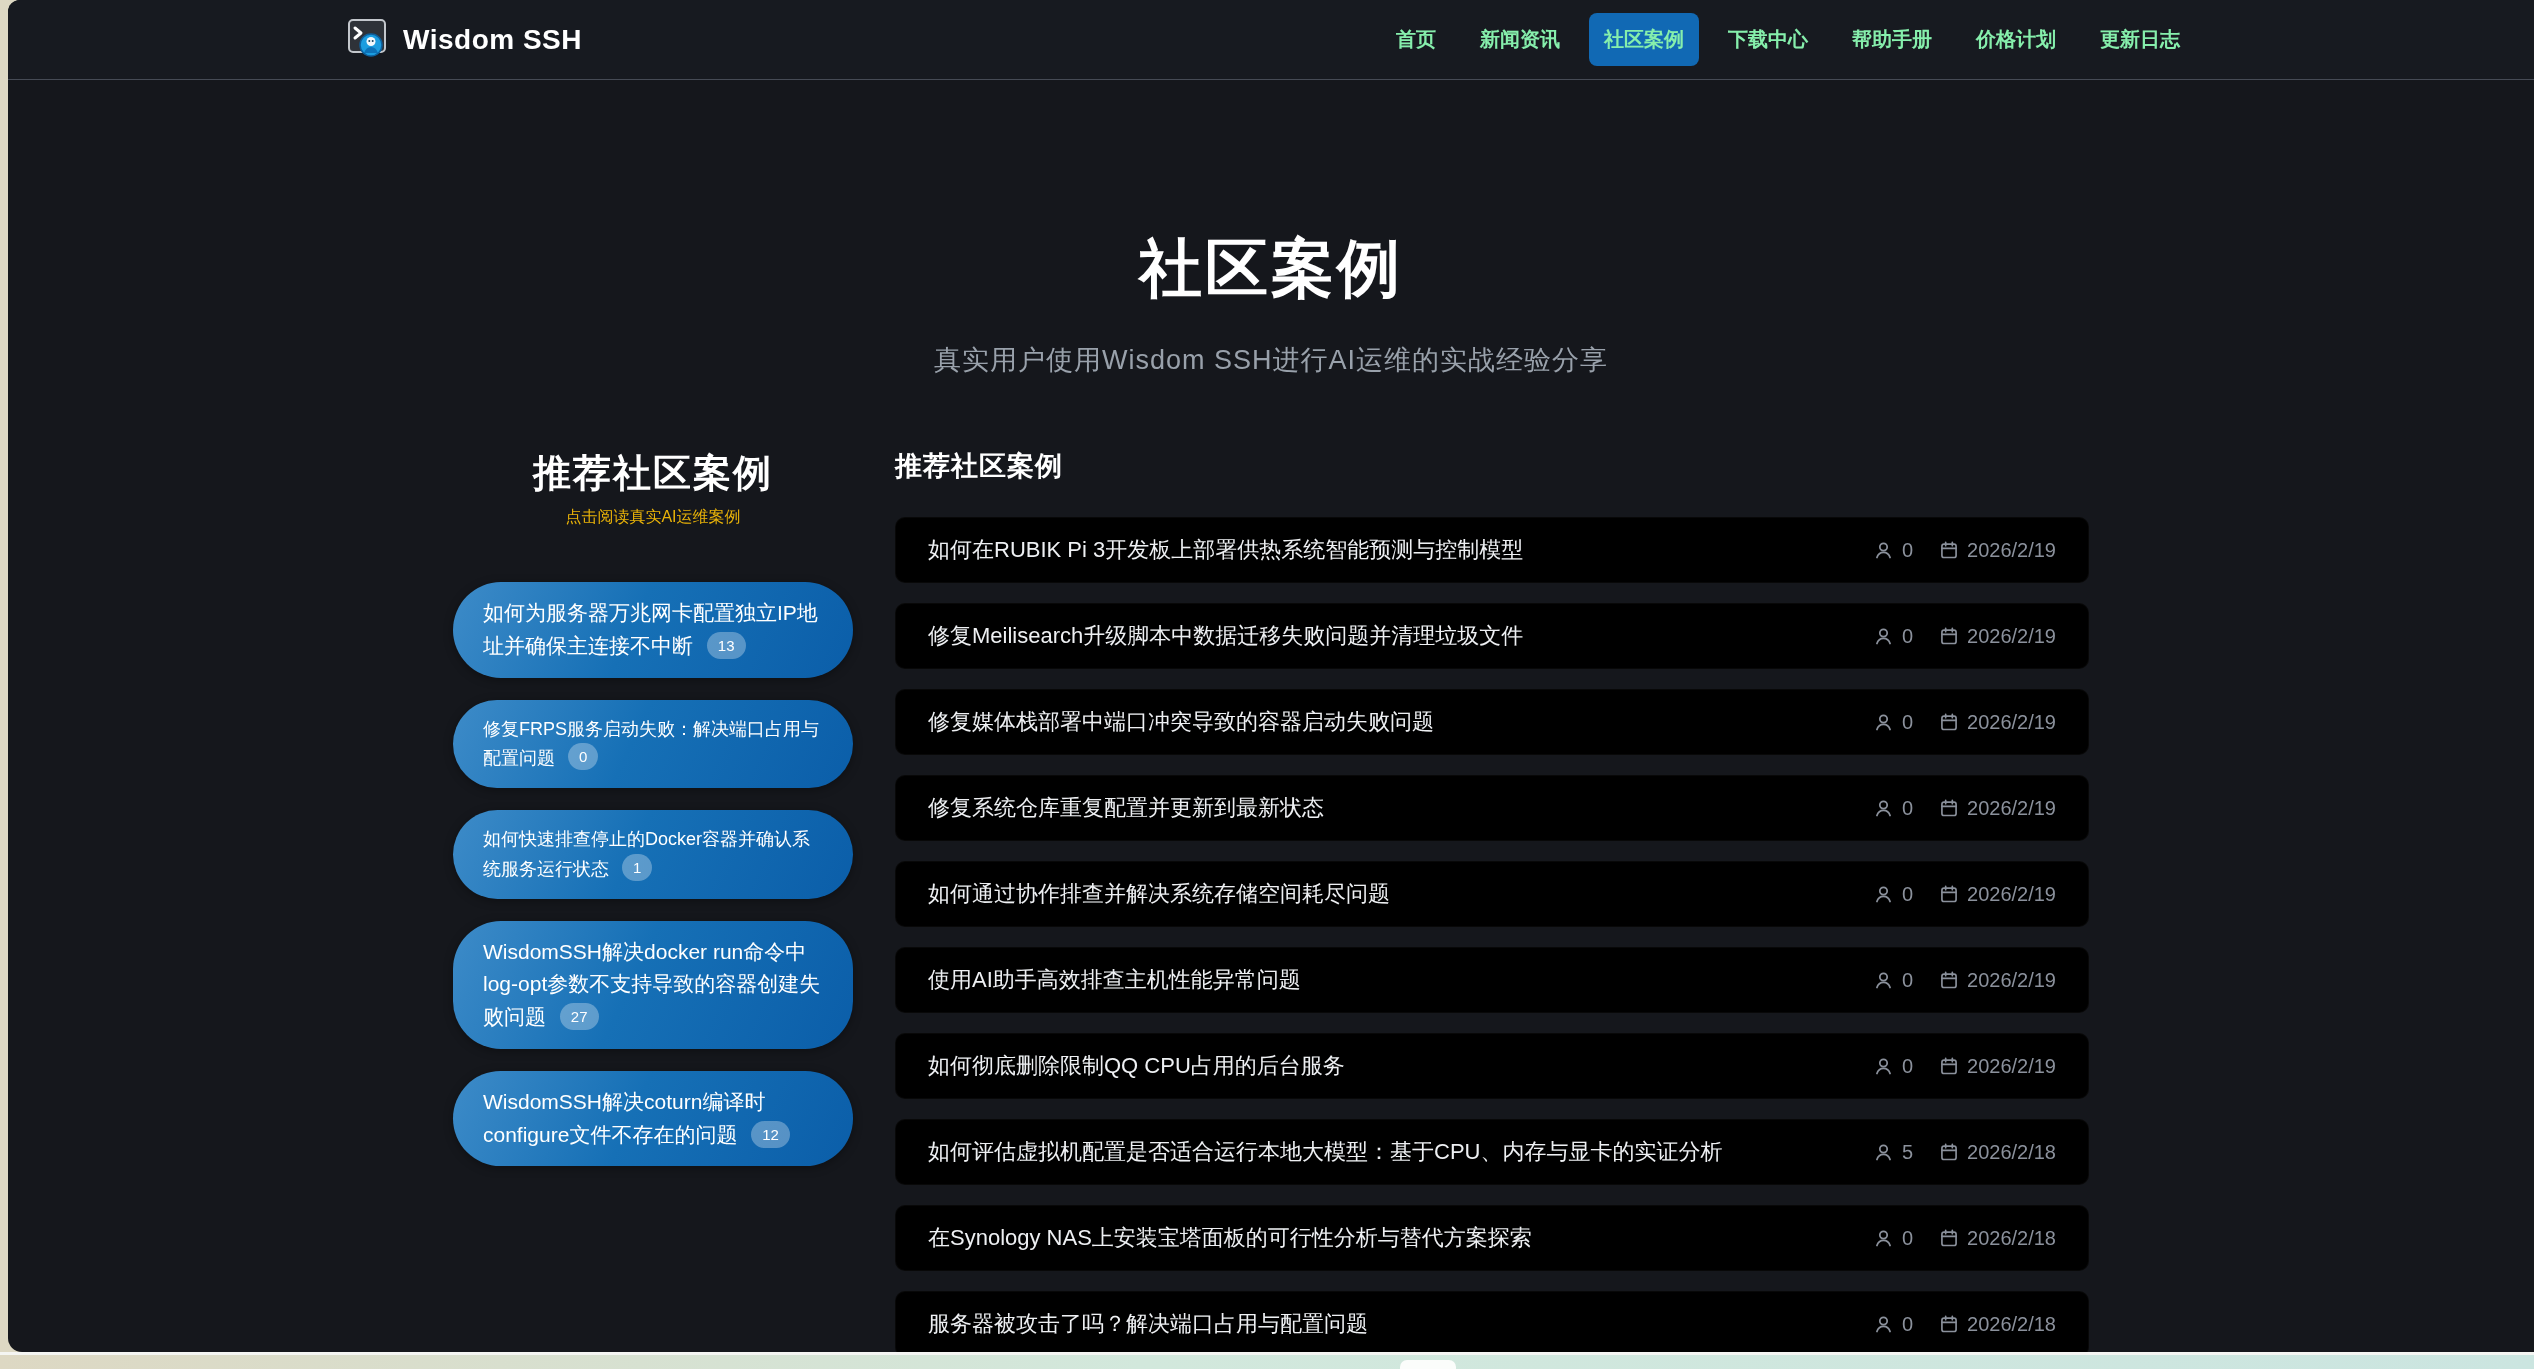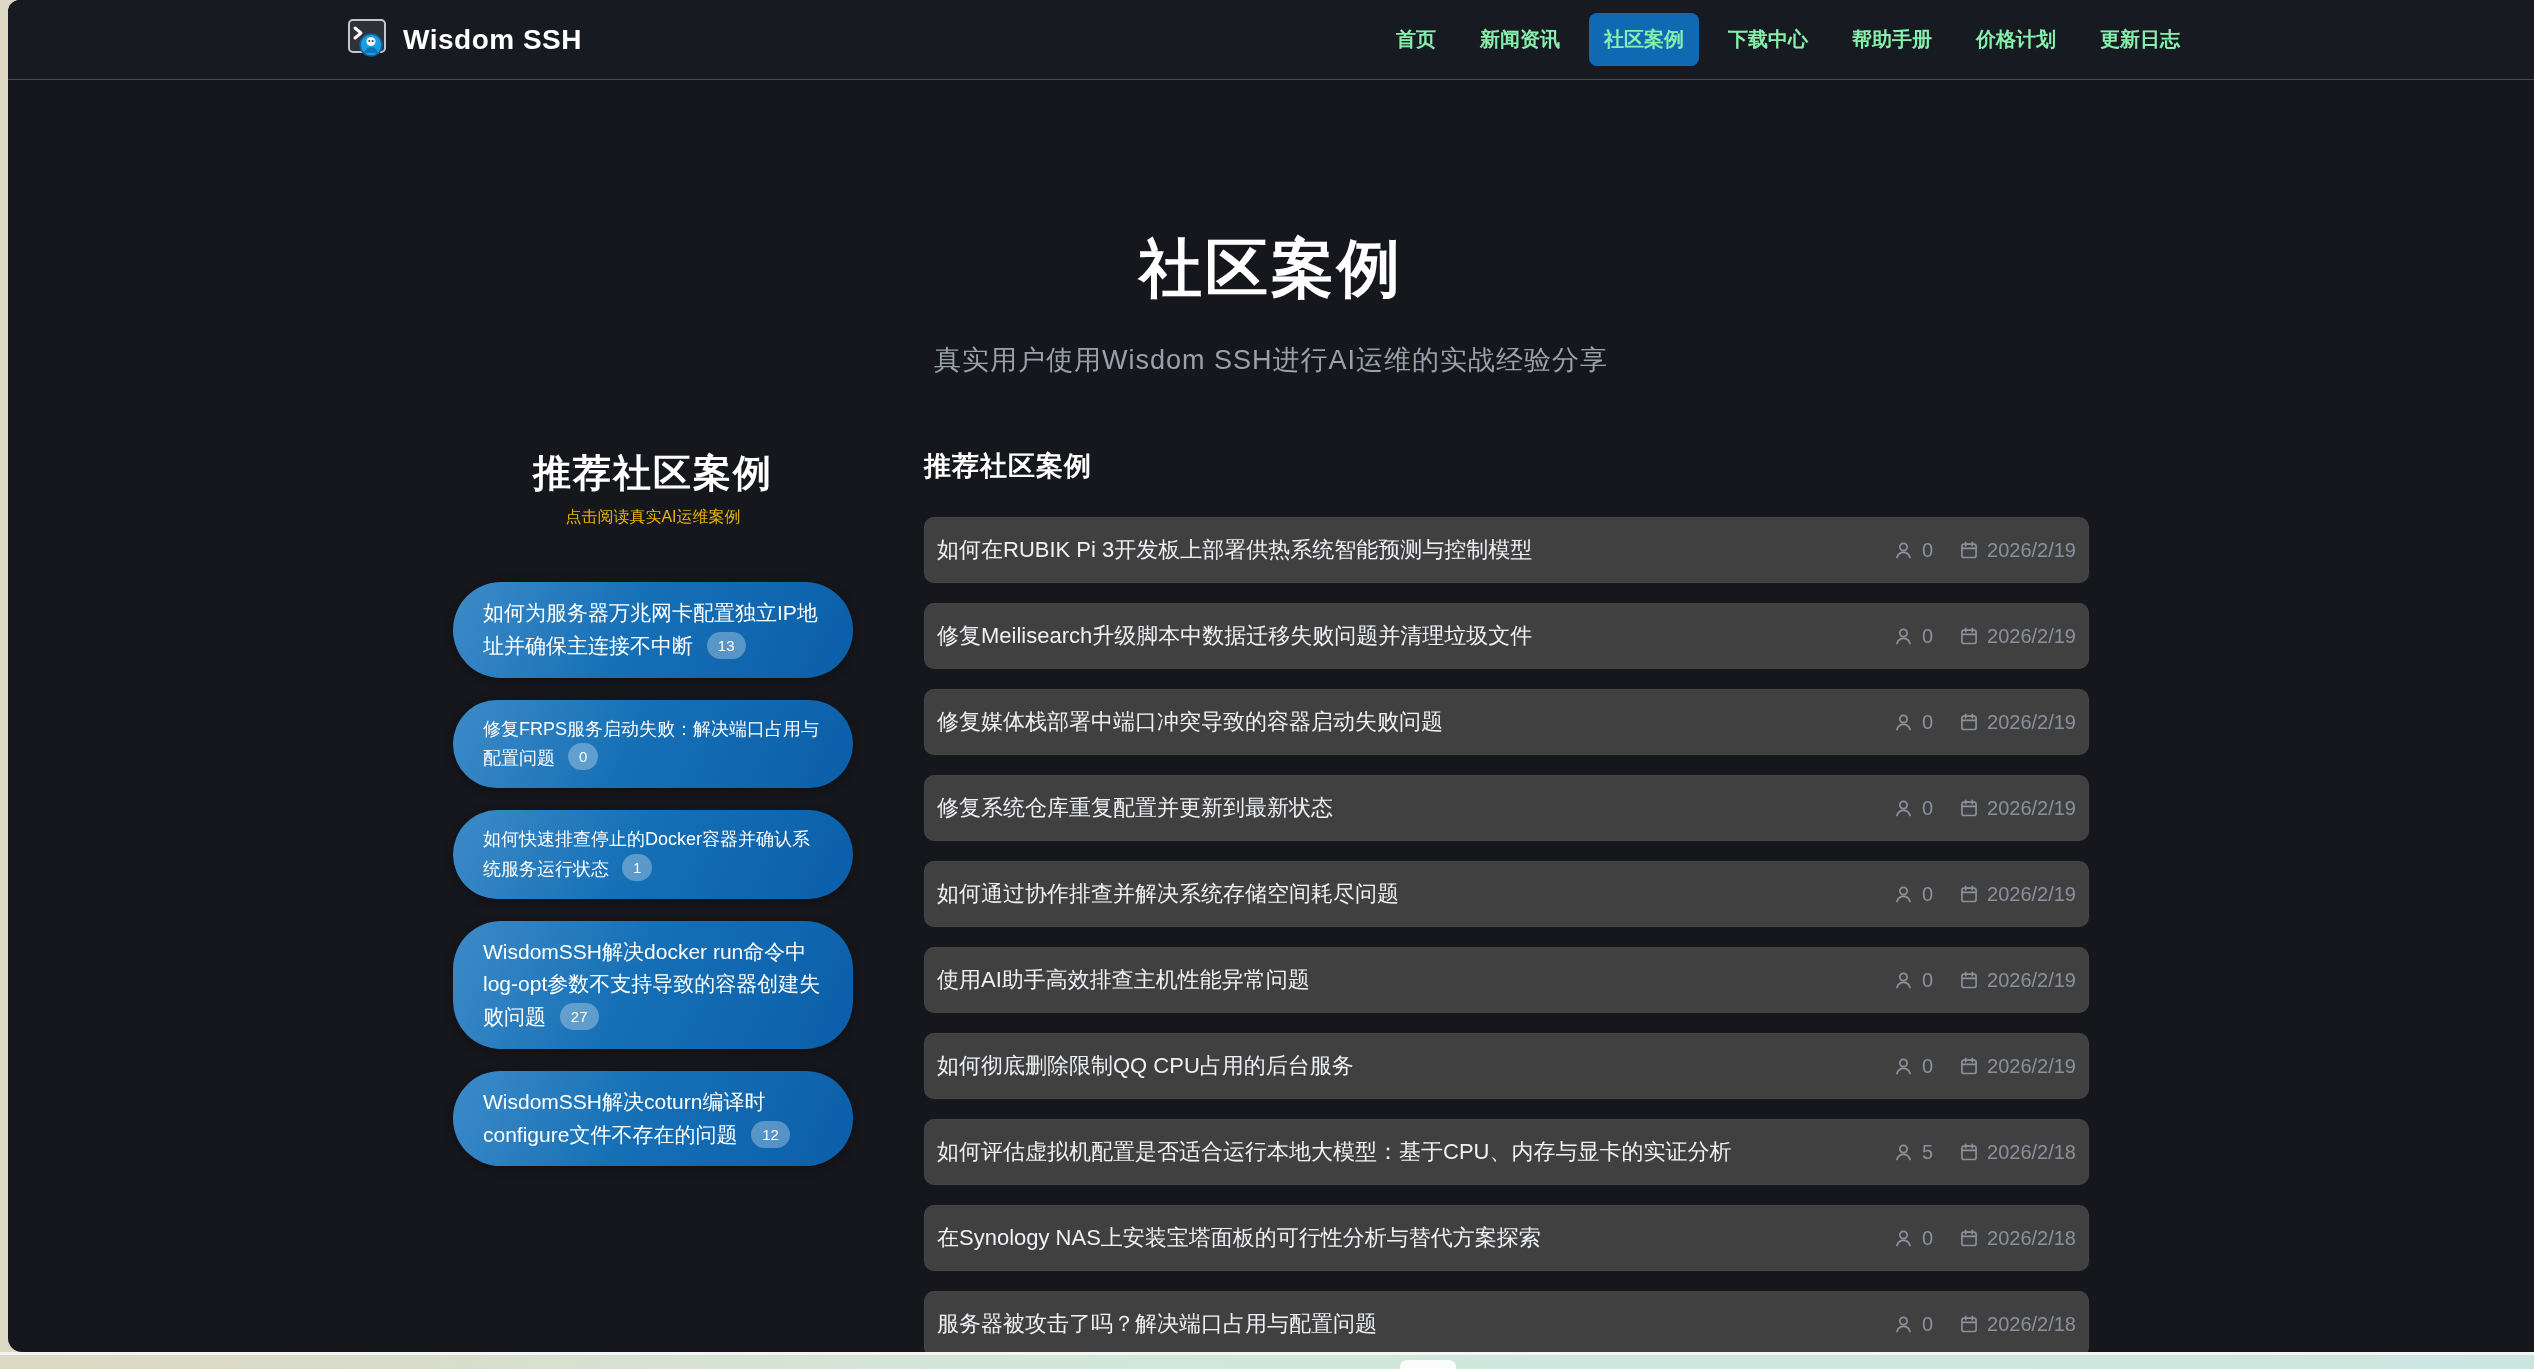--- a/index.html
+++ b/index.html
@@ -38,21 +38,21 @@
   .nav-item.active { background: #1169b4; }
 
   
   .hero { text-align: center; padding-top: 146px; }
   .hero-title { color: #ffffff; font-size: 63px; font-weight: 700; letter-spacing: 3px; }
   .hero-subtitle { margin-top: 30px; color: #99a1ab; font-size: 27px; letter-spacing: 1px; }
 
   
   .content {
     width: 1636px; margin: 70px auto 0;
-    display: flex; gap: 71px; align-items: flex-start;
+    display: flex; gap: 42px; align-items: flex-start;
   }
   .col-left { width: 400px; flex: 0 0 400px; text-align: center; }
   .left-title { color: #ffffff; font-size: 38px; font-weight: 700; letter-spacing: 2px; }
   .left-subtitle { margin-top: 8px; color: #eab308; font-size: 16px; }
   .pill-list { margin-top: 54px; display: flex; flex-direction: column; gap: 22px; }
   .pill {
     background: linear-gradient(115deg, #3d8bc8 0%, #1670b6 45%, #0b5ea9 100%);
     border-radius: 48px; padding: 15px 30px;
     color: #ffffff; text-align: left; cursor: pointer;
     box-shadow: 0 2px 10px rgba(0,0,0,.35);
@@ -62,23 +62,23 @@
   .pill-badge {
     display: inline-block; background: rgba(255,255,255,.30); color: #ffffff;
     font-size: 15px; line-height: 1; padding: 6px 11px; border-radius: 999px;
     margin-left: 8px; vertical-align: 2px;
   }
 
   .col-right { flex: 1; min-width: 0; }
   .right-title { color: #ffffff; font-size: 27px; font-weight: 700; letter-spacing: 1px; }
   .case-list { margin-top: 33px; display: flex; flex-direction: column; gap: 20px; }
   .case-row {
-    height: 66px; background: #404040; border: 1px solid rgba(255,255,255,.03);
+    height: 66px; background: #000000; border: 1px solid rgba(255,255,255,.03);
     border-radius: 10px; display: flex; align-items: center;
-    padding: 0 12px; cursor: pointer;
+    padding: 0 32px; cursor: pointer;
   }
   .case-title {
     flex: 1; color: #eef0f3; font-size: 22px; font-weight: 500;
     white-space: nowrap; overflow: hidden; text-overflow: ellipsis;
   }
   .case-meta { display: flex; align-items: center; gap: 26px; color: #8b919c; font-size: 20px; }
   .meta-group { display: flex; align-items: center; gap: 8px; }
   .meta-group svg { display: block; }
 
   

